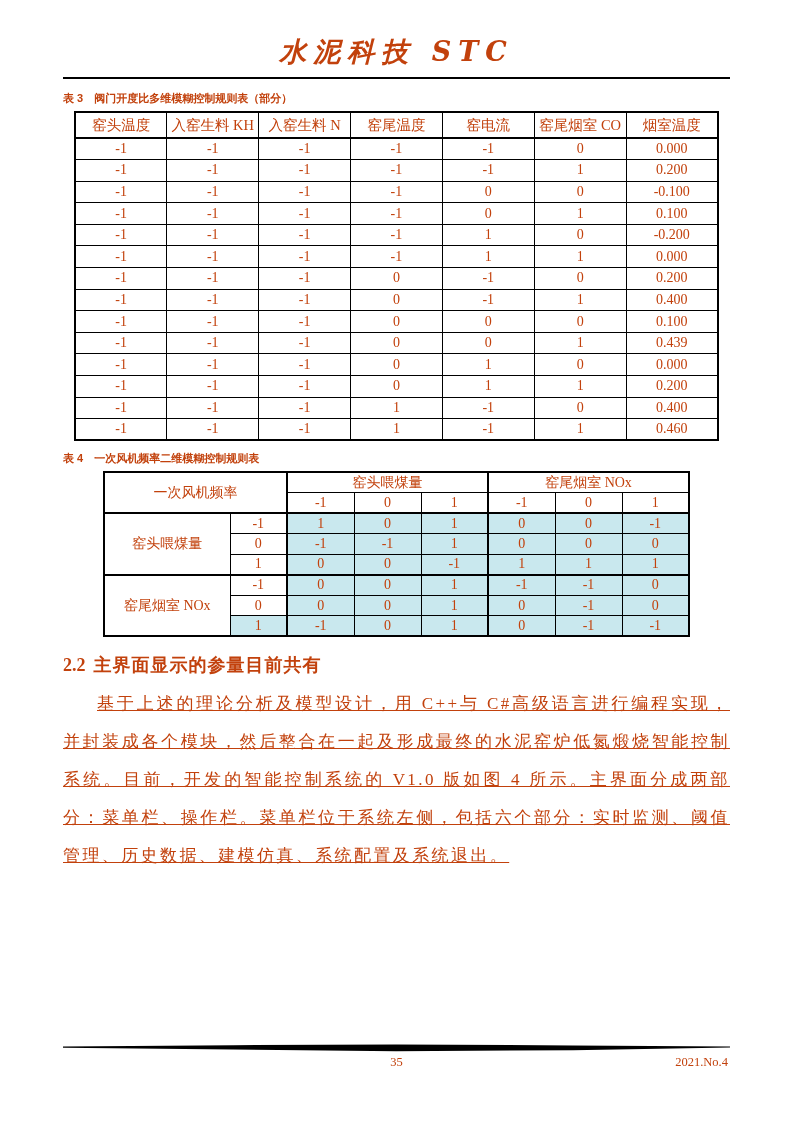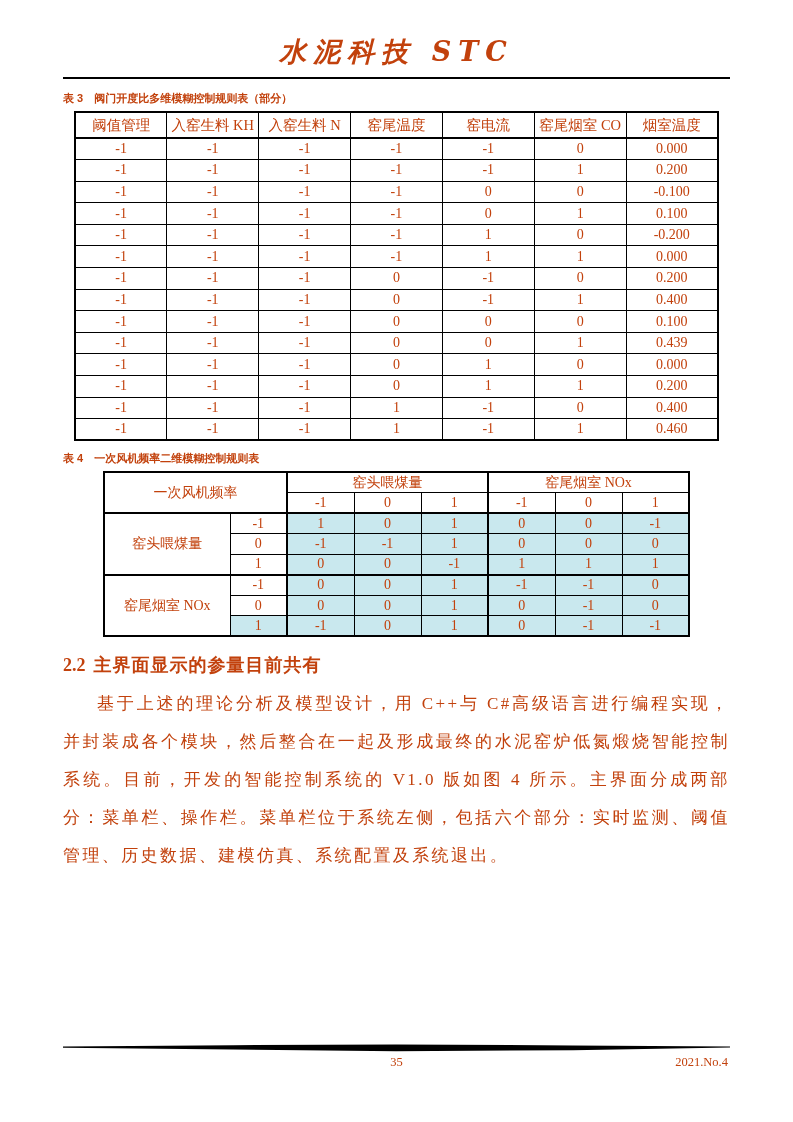--- a/index.html
+++ b/index.html
@@ -89,20 +89,21 @@
     font-weight: bold;
     letter-spacing: 1px;
   }
   p.body-text {
     margin: 8px 0 0 0;
     font-size: 17px;
     line-height: 38px;
     letter-spacing: 2.4px;
     text-align: justify;
     text-indent: 2em;
+    text-decoration: underline;
   }
   p.body-text + p.body-text { margin-top: 0; }
   p.body-text sub { font-size: 11px; letter-spacing: 0; }
 
   
   .footer {
     position: absolute;
     left: 63px;
     right: 63px;
     top: 1044px;
@@ -126,21 +127,21 @@
 
     <div class="journal-title">水泥科技 STC</div>
 
     <div class="header-rule"></div>
 
     <div class="table-caption">表 3　阀门开度比多维模糊控制规则表（部分）</div>
 
     <table id="t3">
         <tbody>
           <tr>
-            <th>阈值管理</th>
+            <th>窑头温度</th>
             <th>入窑生料 KH</th>
             <th>入窑生料 N</th>
             <th>窑尾温度</th>
             <th>窑电流</th>
             <th>窑尾烟室 CO</th>
             <th>烟室温度</th>
           </tr>
           <tr>
             <td>-1</td>
             <td>-1</td>

